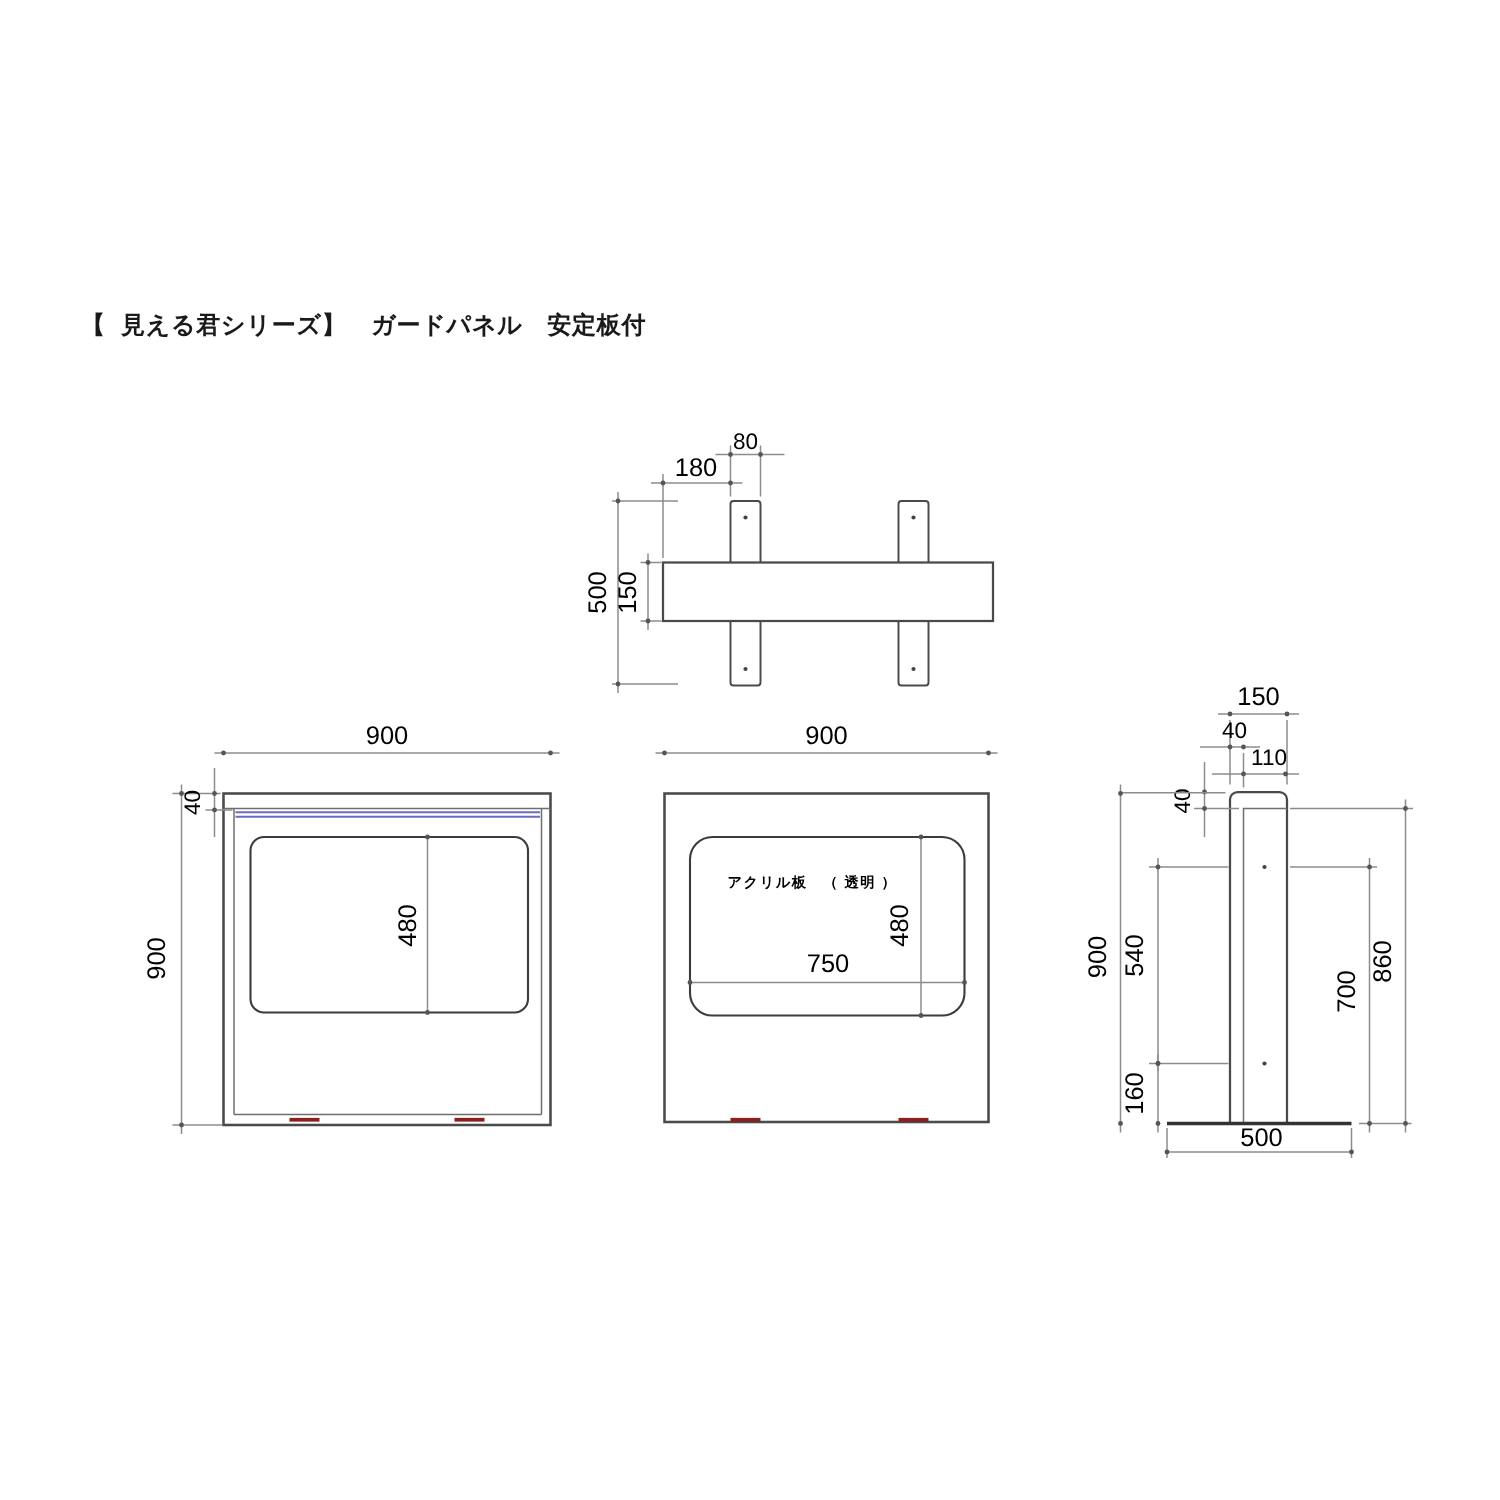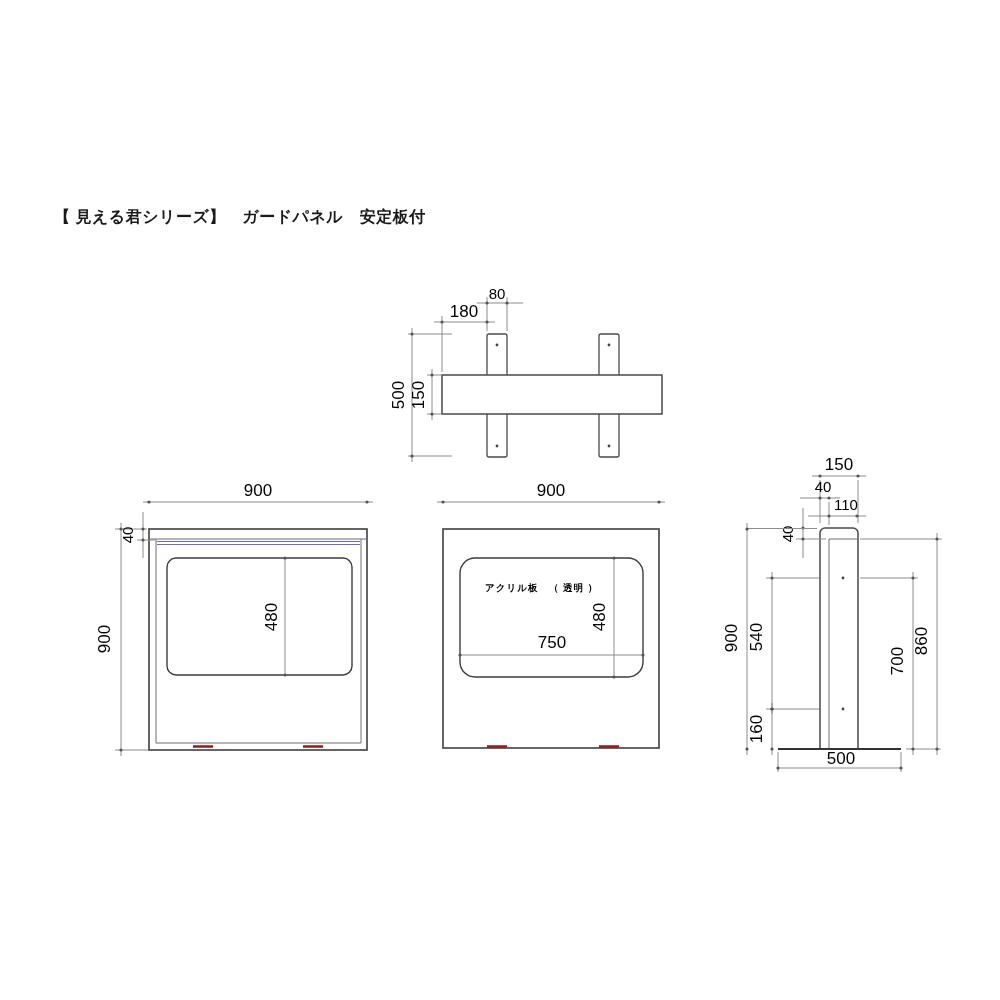--- a/index.html
+++ b/index.html
@@ -1,19 +1,19 @@
 <!DOCTYPE html>
 <html><head>
 <meta charset="utf-8">
 <style>
   html,body{margin:0;padding:0;background:#fff;}
   #canvas{position:relative;width:1000px;height:1000px;background:#fff;overflow:hidden;
           font-family:"Liberation Sans","DejaVu Sans",sans-serif;}
   #title{position:absolute;left:54px;top:207px;font-size:16px;font-weight:bold;color:#1a1a1a;
-         letter-spacing:0.5px;white-space:pre;}
+         letter-spacing:0.5px;white-space:pre;font-family:Liberation Mono, monospace;}
   svg{position:absolute;left:0;top:0;}
   svg text{font-family:"Liberation Sans","DejaVu Sans",sans-serif;fill:#000;}
   .dimtxt{font-size:17px;}
   .dimtxt-sm{font-size:15px;}
   .mat{font-size:9.5px;font-weight:bold;letter-spacing:1px;}
 </style>
 </head>
 <body>
 
 <div id="canvas">

